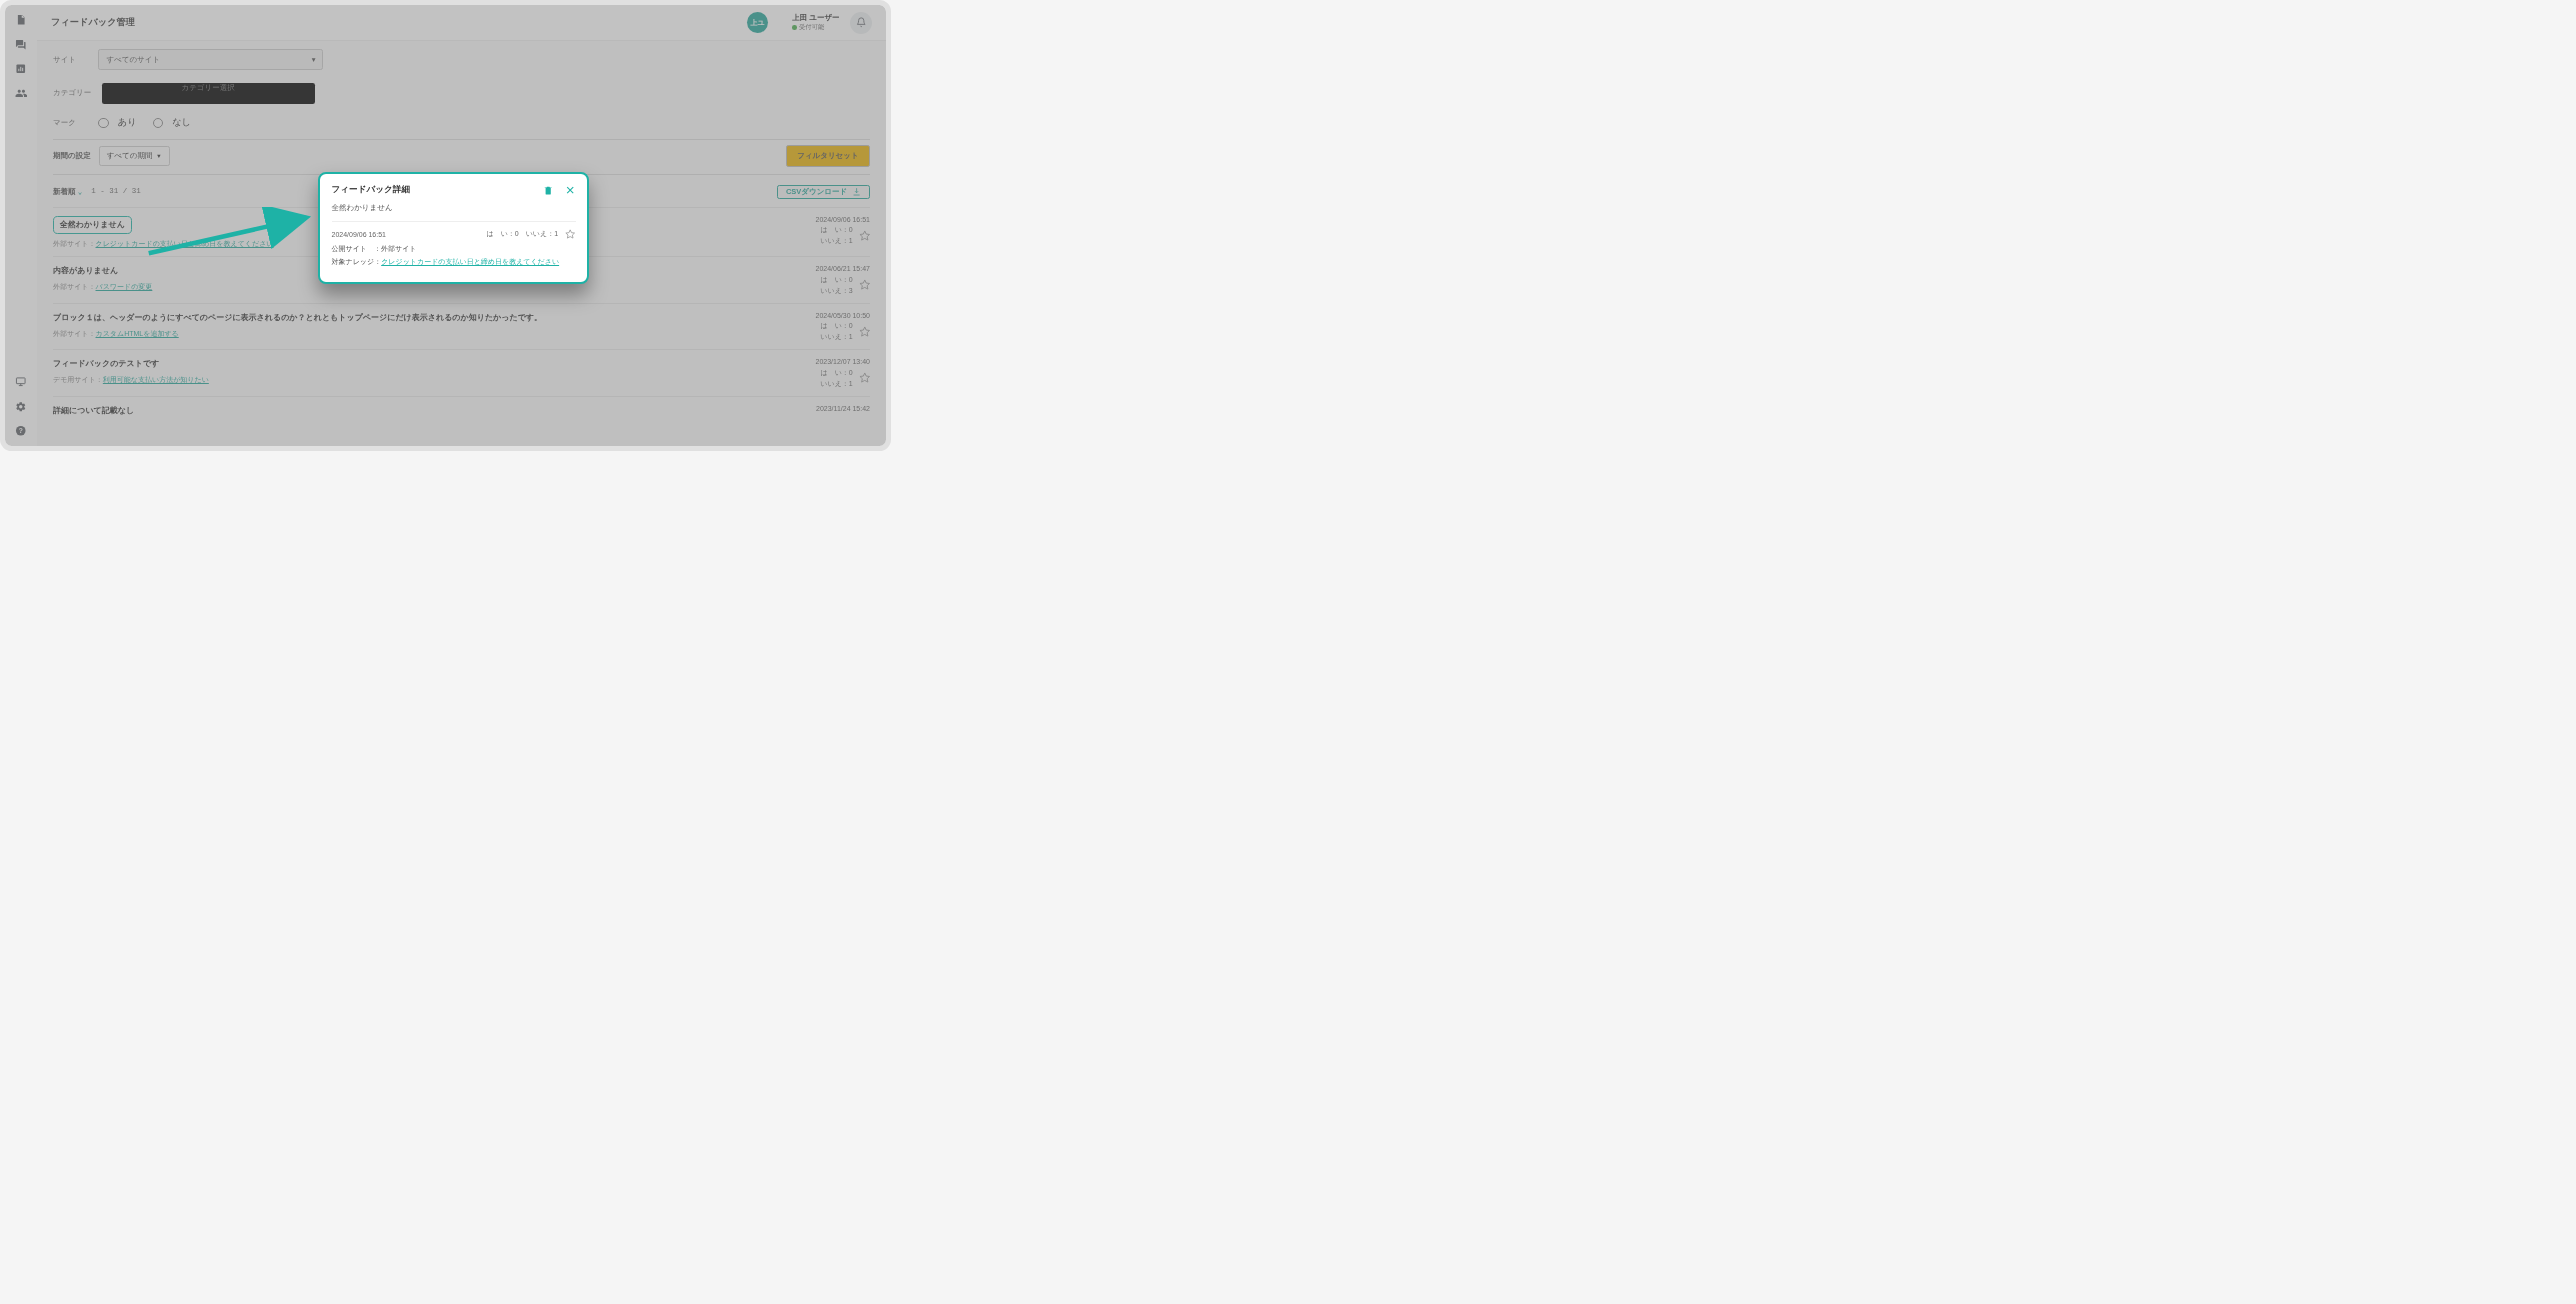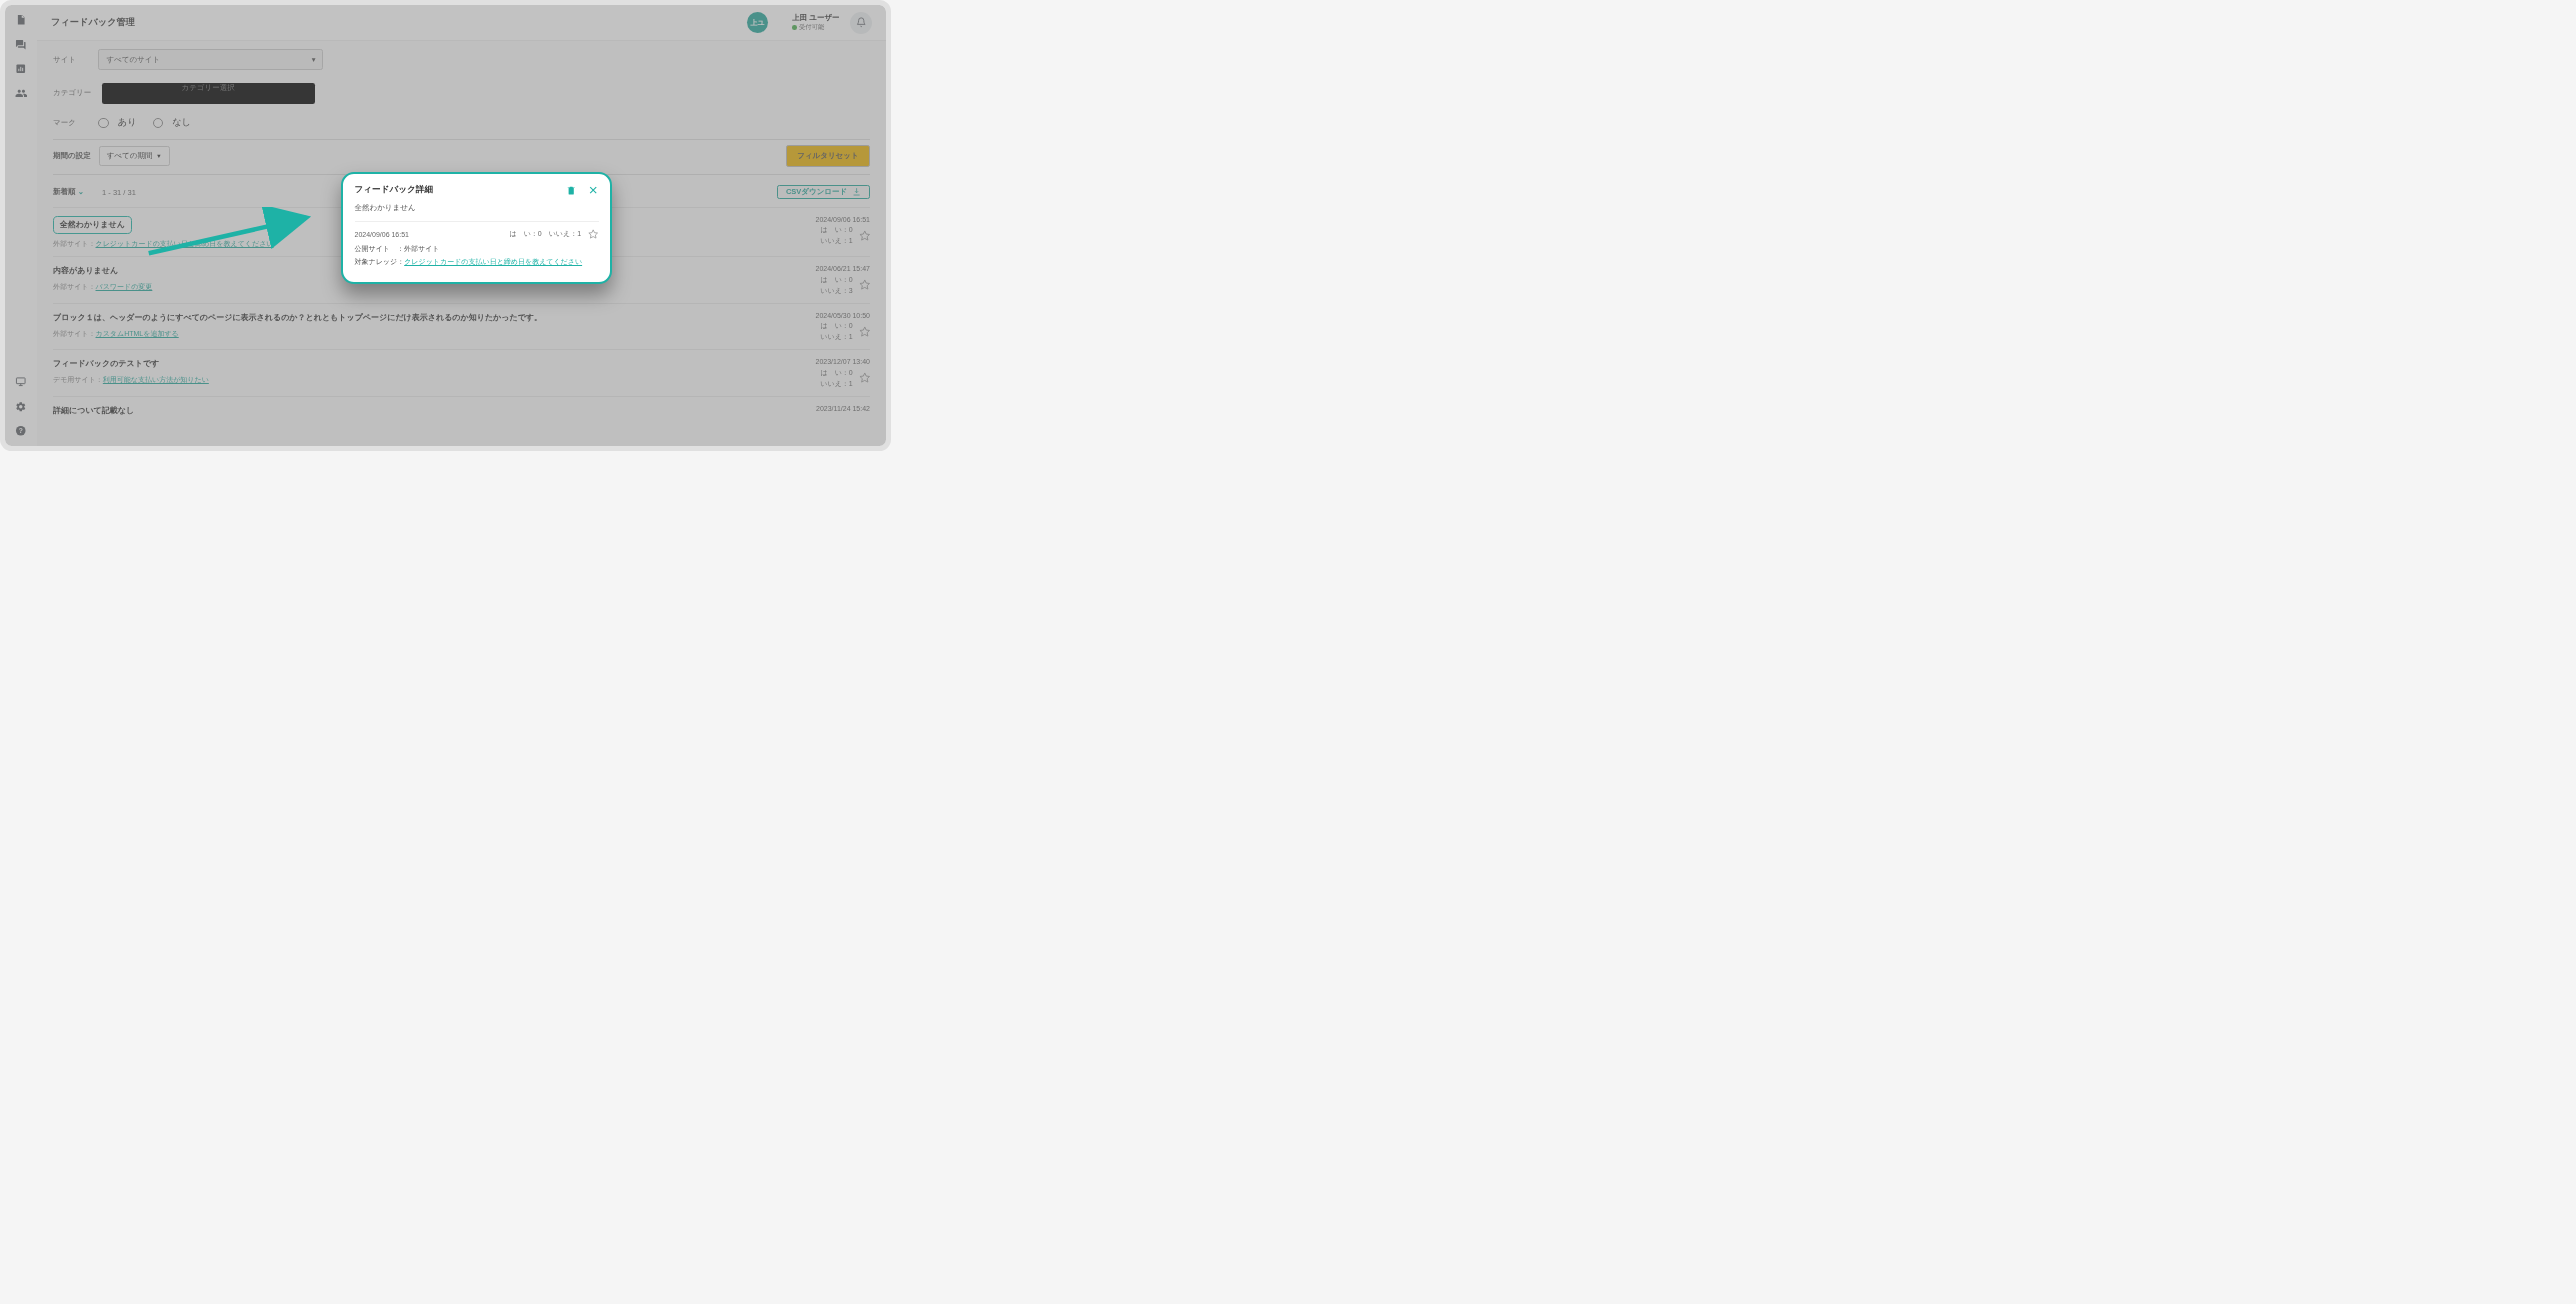--- a/index.html
+++ b/index.html
@@ -102,21 +102,21 @@
     .reset-btn {
       height: 22px; border: 0.6px solid #bbb; border-radius: 2.3px;
       padding: 0 10.4px; font-size: 7.5px; font-weight: 600; color: #555;
       background: #eab308;
     }
     .divider { height: 0.6px; background: #ddd; margin: 0 16px; }
     .list-header {
       display: flex; align-items: center; justify-content: space-between;
       padding: 10.4px 16px 8px;
     }
-    .sort-wrap { display: flex; align-items: flex-end; gap: 18px; }
+    .sort-wrap { display: flex; align-items: flex-start; gap: 9px; font-family: Liberation Mono, monospace; }
     .sort-label { font-size: 7.5px; color: #555; font-weight: 600; display: flex; align-items: center; gap: 2.3px; }
     .count-label { font-size: 7.5px; color: #666; }
     .csv-btn {
       height: 14px; border: 0.6px solid #26a69a; color: #26a69a;
       border-radius: 2.3px; padding: 0 8px; font-size: 7.5px; font-weight: 600;
       display: flex; align-items: center; gap: 4.6px; background: #f5f5f5;
     }
     .list { padding: 0 16px; }
     .list-item {
       border-top: 0.6px solid #e8e8e8;
@@ -133,25 +133,25 @@
     .item-votes { display: flex; align-items: center; justify-content: flex-end; gap: 5.8px; }
     .vote-col { display: flex; flex-direction: column; align-items: flex-end; gap: 1.2px; }
     .star-icon { color: #9e9e9e; }
     .highlight-box {
       border: 1.7px solid #1eb2a6; border-radius: 4.6px;
       display: inline-block; padding: 2.3px 5.8px;
     }
     
     .modal {
       position: absolute;
-      left: 336px; top: 167px;
+      left: 313px; top: 167px;
       width: 271px;
       background: #fff;
       border: 2.3px solid #1eb2a6;
-      border-radius: 13px;
+      border-radius: 8px;
       padding: 10.4px 11.5px 11.5px;
       z-index: 20;
       box-shadow: 0 10.4px 19.6px rgba(0,0,0,0.35);
     }
     .modal-header { display: flex; align-items: center; justify-content: space-between; margin-bottom: 7px; }
     .modal-title { font-size: 8.6px; font-weight: 700; color: #333; }
     .modal-actions { display: flex; gap: 11.5px; color: #1eb2a6; }
     .modal-sub { font-size: 7.5px; color: #555; margin-bottom: 8px; }
     .modal-hr { height: 0.6px; background: #eee; margin-bottom: 7px; }
     .modal-meta-row { display: flex; justify-content: space-between; align-items: center; font-size: 7px; color: #666; margin-bottom: 4.6px; }

